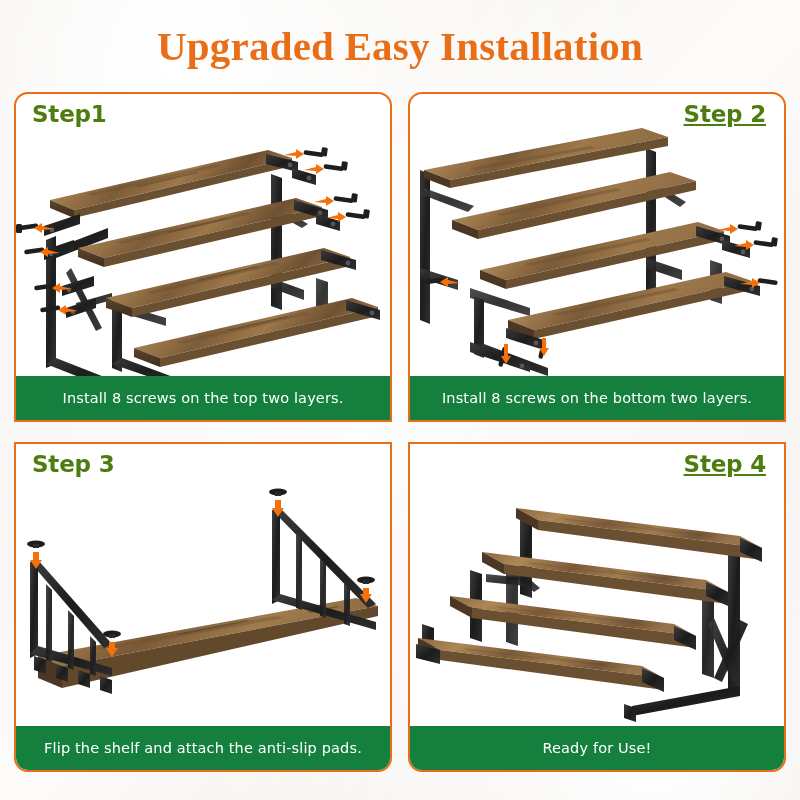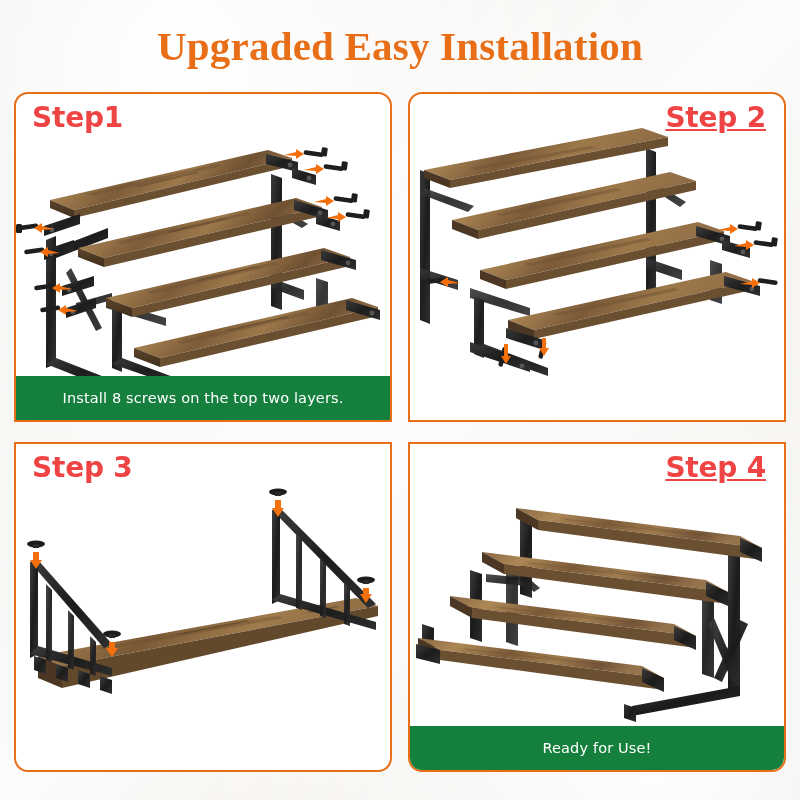--- a/index.html
+++ b/index.html
@@ -29,21 +29,21 @@
     box-sizing:border-box;overflow:hidden;
   }
   .p1{left:0;top:0;border-radius:14px 14px 0 0;}
   .p2{left:394px;top:0;border-radius:14px 14px 0 0;}
   .p3{left:0;top:350px;border-radius:0 0 14px 14px;}
   .p4{left:394px;top:350px;border-radius:0 0 14px 14px;}
 
   .stepbadge{
     position:absolute;top:7px;
     font-family:"DejaVu Sans",sans-serif;
-    font-weight:bold;font-size:28px;color:#ef4444;letter-spacing:-.2px;
+    font-weight:bold;font-size:23px;color:#4d7c0f;letter-spacing:-.2px;
   }
   .stepbadge.left{left:16px;}
   .stepbadge.right{right:18px;text-decoration:underline;}
 
   .art{position:absolute;left:0;top:34px;width:374px;height:250px;}
 
   .caption{
     position:absolute;left:0;bottom:0;width:374px;height:44px;
     background:#15803d;color:#ffffff;
     display:flex;align-items:center;justify-content:center;
@@ -295,20 +295,21 @@
               <rect x="128" y="230" width="18" height="4.5" rx="2" transform="rotate(-76 128 230)" fill="#1e1e1e"></rect>
               <polygon points="132,210 132,220 129,220 134,228 139,220 136,220 136,210" fill="#F4700C"></polygon>
             </g>
             <g>
               <rect x="14" y="152" width="20" height="4.5" rx="2" transform="rotate(-8 14 152)" fill="#1e1e1e"></rect>
               <polygon points="50,155 38,152 38,149 30,154 38,159 38,156" fill="#F4700C"></polygon>
             </g>
           </g>
         </svg>
       </div>
+      <div class="caption">Install 8 screws on the bottom two layers.</div>
     </div>
 
     <div class="panel p3">
       <div class="stepbadge left">Step 3</div>
       <div class="art">
         <svg viewBox="0 0 374 250" width="374" height="250" aria-hidden="true">
           <defs>
             <linearGradient id="w3" x1="0" y1="0" x2="1" y2="0.3">
               <stop offset="0" stop-color="#7e5e3b"></stop>
               <stop offset="0.22" stop-color="#a58050"></stop>
@@ -371,20 +372,21 @@
               <polygon points="93,164 99,164 99,170 102,170 96,179 90,170 93,170" fill="#F4700C"></polygon>
             </g>
             <g>
               <ellipse cx="350" cy="102" rx="9" ry="3.4" fill="#1c1c1c"></ellipse>
               <rect x="347" y="102" width="6" height="4" fill="#2a2a2a"></rect>
               <polygon points="347,110 353,110 353,116 356,116 350,125 344,116 347,116" fill="#F4700C"></polygon>
             </g>
           </g>
         </svg>
       </div>
+      <div class="caption">Flip the shelf and attach the anti-slip pads.</div>
     </div>
 
     <div class="panel p4">
       <div class="stepbadge right">Step 4</div>
       <div class="art">
         <svg viewBox="0 0 374 250" width="374" height="250" aria-hidden="true">
           <defs>
             <linearGradient id="w4" x1="0" y1="0" x2="1" y2="0.25">
               <stop offset="0" stop-color="#8a6844"></stop>
               <stop offset="0.2" stop-color="#ad8756"></stop>

